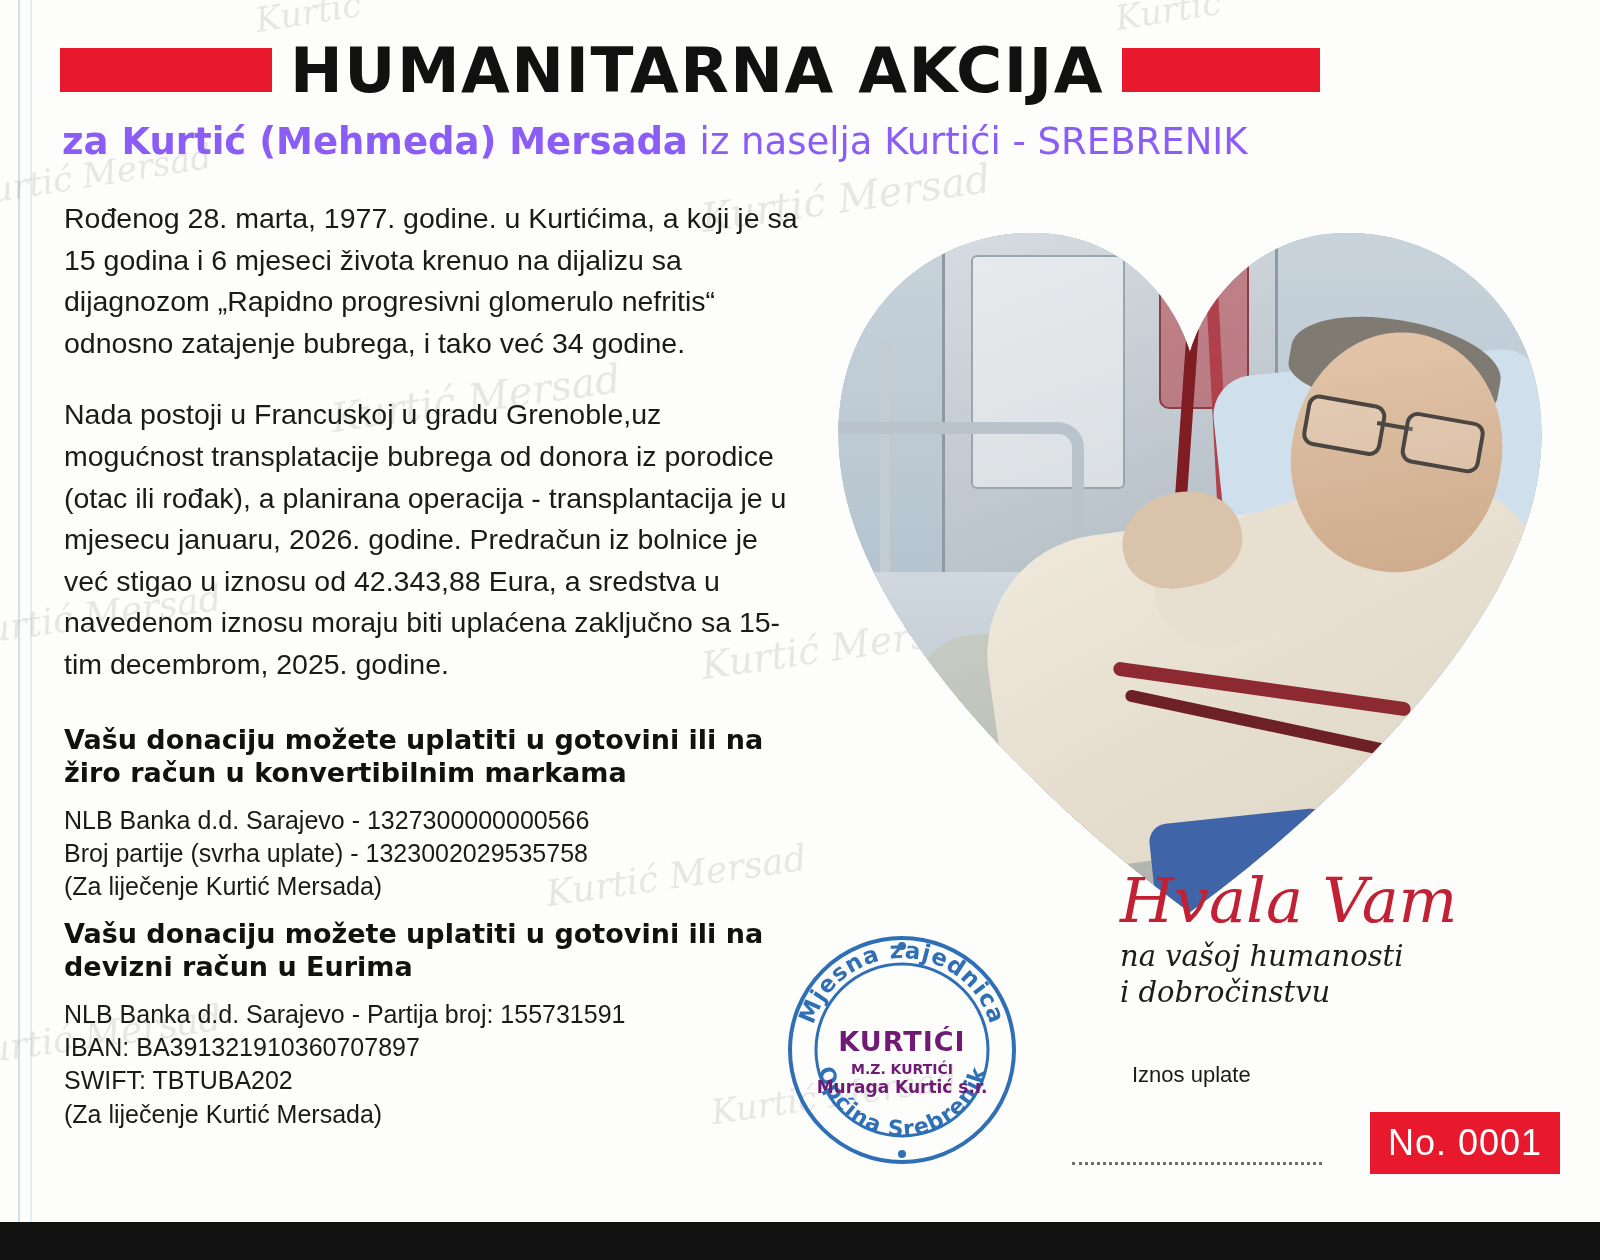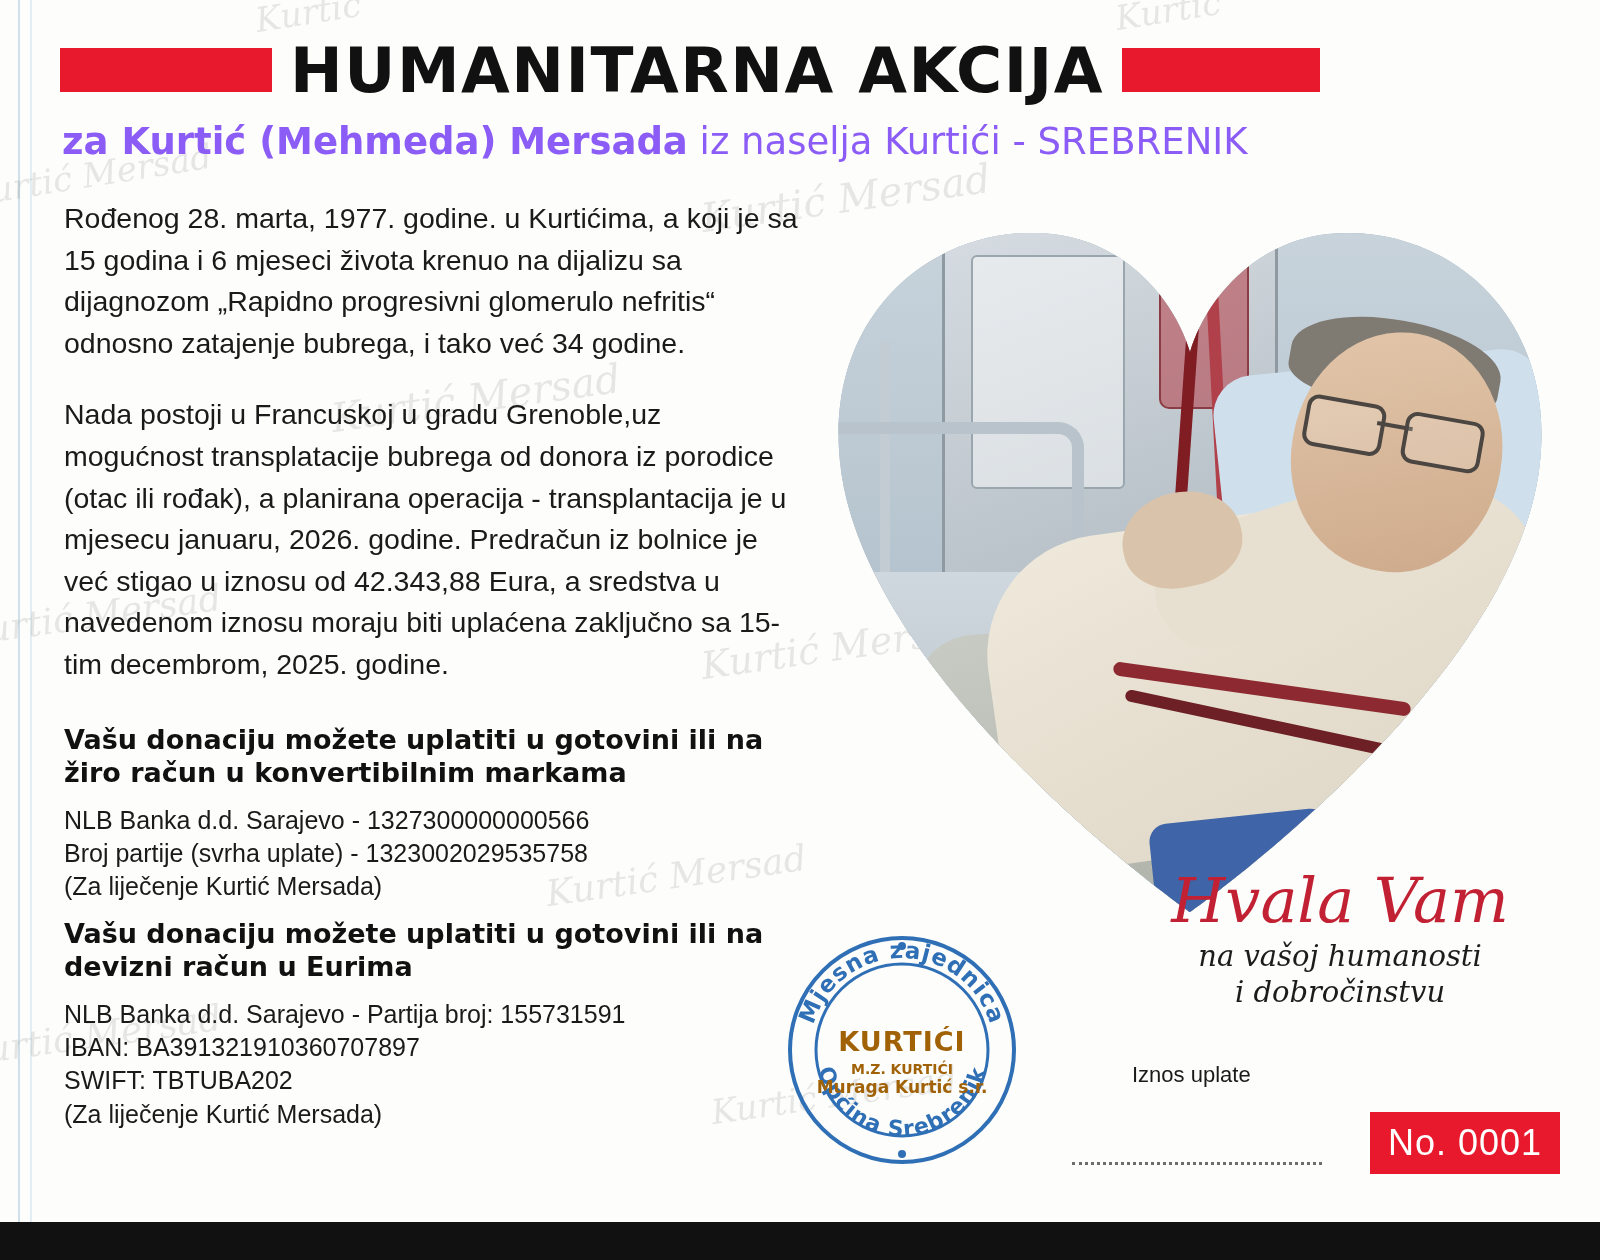--- a/index.html
+++ b/index.html
@@ -300,21 +300,21 @@
     border-radius: 18px;
     transform: rotate(-6deg);
   }
 
   
   .thanks {
     position: absolute;
     left: 1120px;
     top: 870px;
     width: 440px;
-    text-align: center;
+    text-align: left;
   }
   .thanks .big {
     font-family: "DejaVu Serif", serif;
     font-style: italic;
     font-size: 62px;
     color: #c22133;
     line-height: 1;
     margin-bottom: 6px;
   }
   .thanks .small {
@@ -363,21 +363,21 @@
     top: 930px;
     width: 240px;
     height: 240px;
   }
   .stamp svg { display: block; }
   .stamp-center {
     position: absolute;
     left: 0; top: 96px;
     width: 240px;
     text-align: center;
-    color: #a16207;
+    color: #701a75;
     font-family: "DejaVu Sans", sans-serif;
   }
   .stamp-center .main {
     font-size: 27px;
     font-weight: 800;
     letter-spacing: 1px;
   }
   .stamp-center .l2 { font-size: 14px; font-weight: 700; margin-top: 4px; }
   .stamp-center .l3 { font-size: 17px; font-weight: 700; }
 </style>

